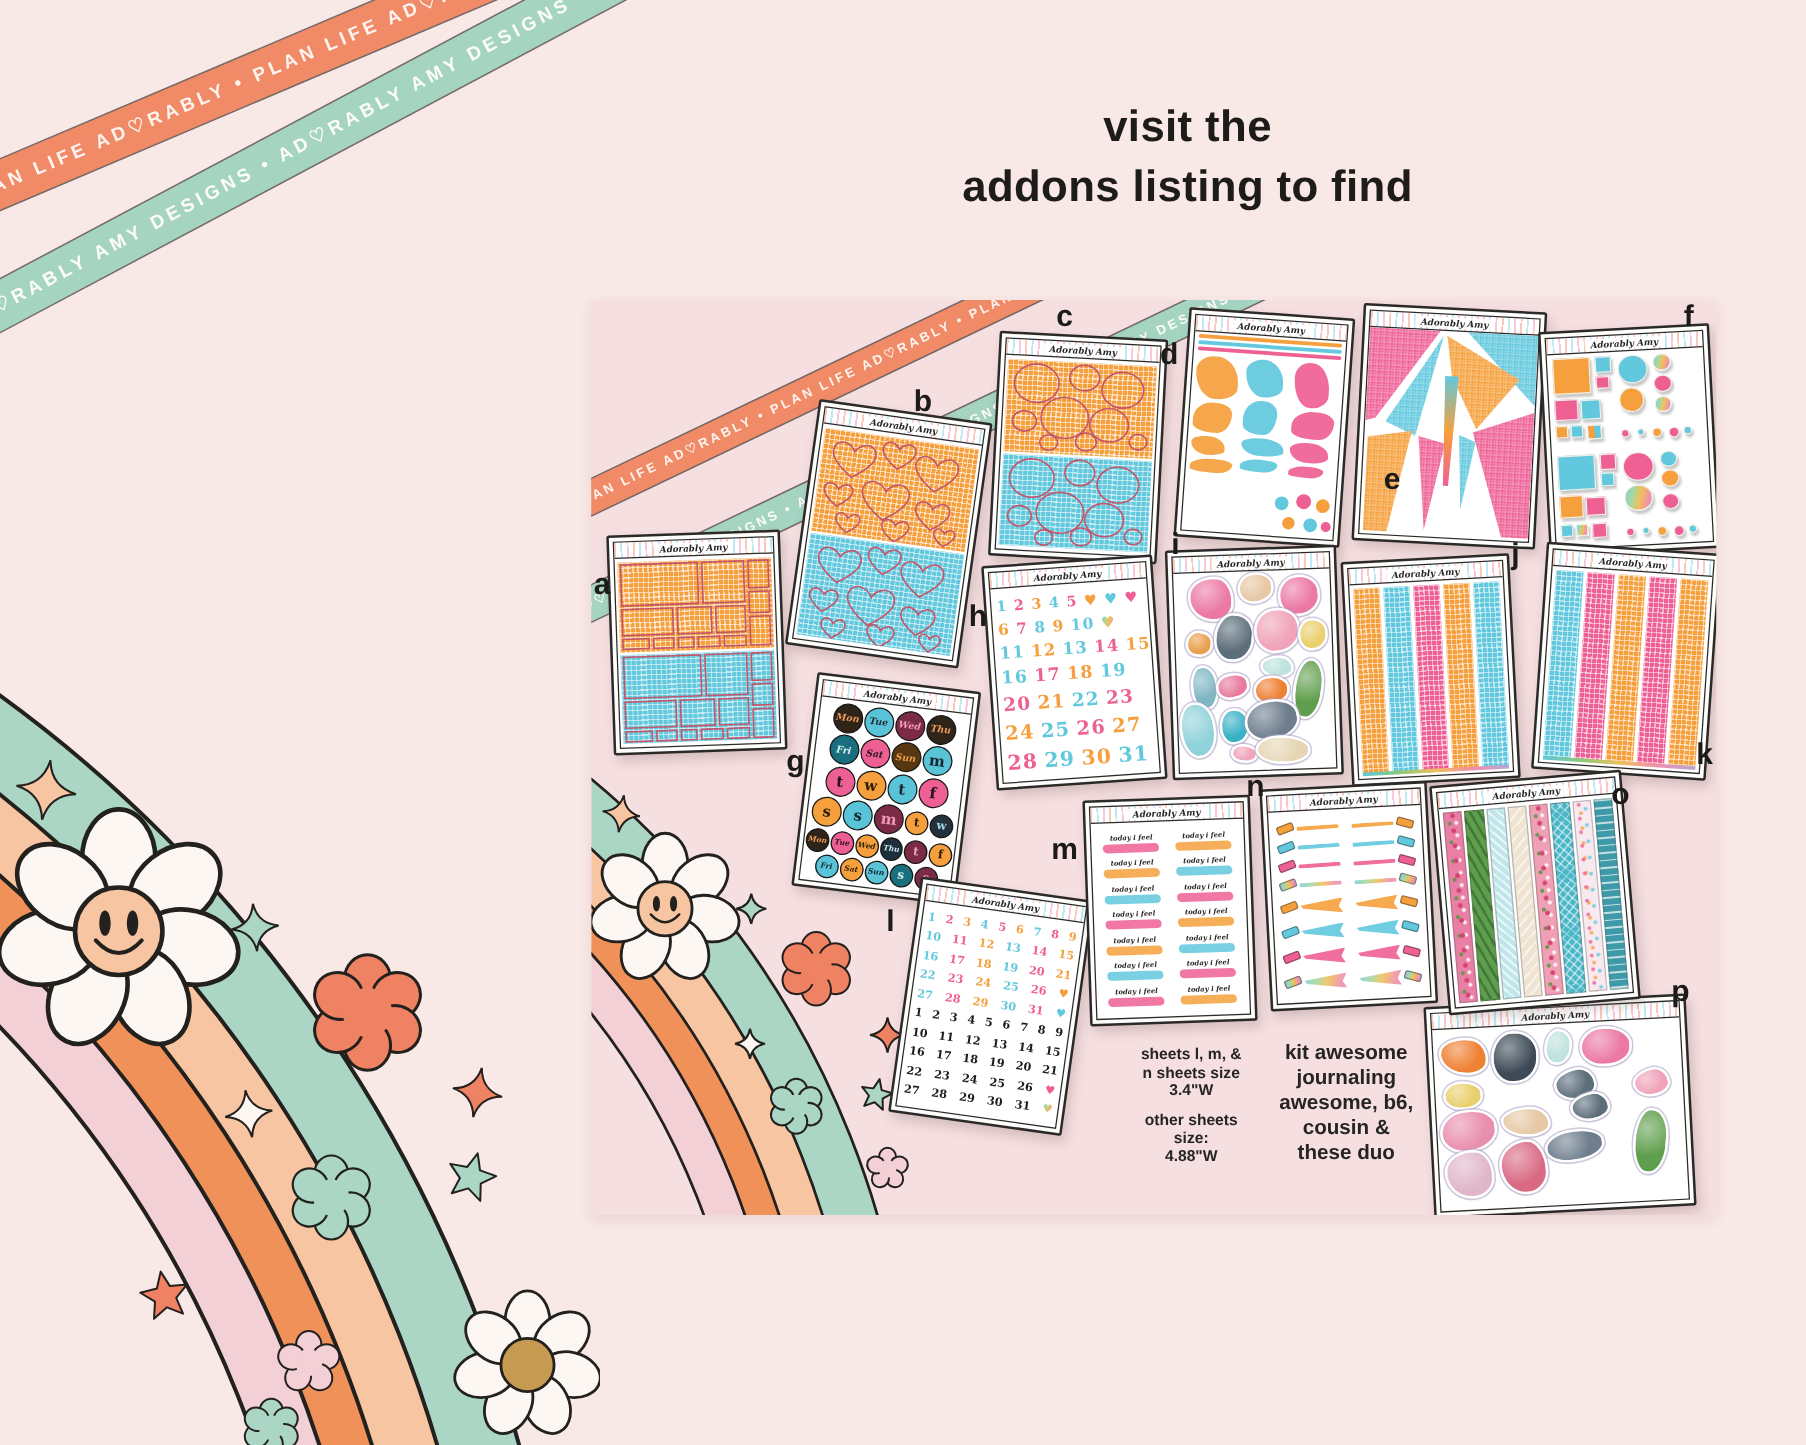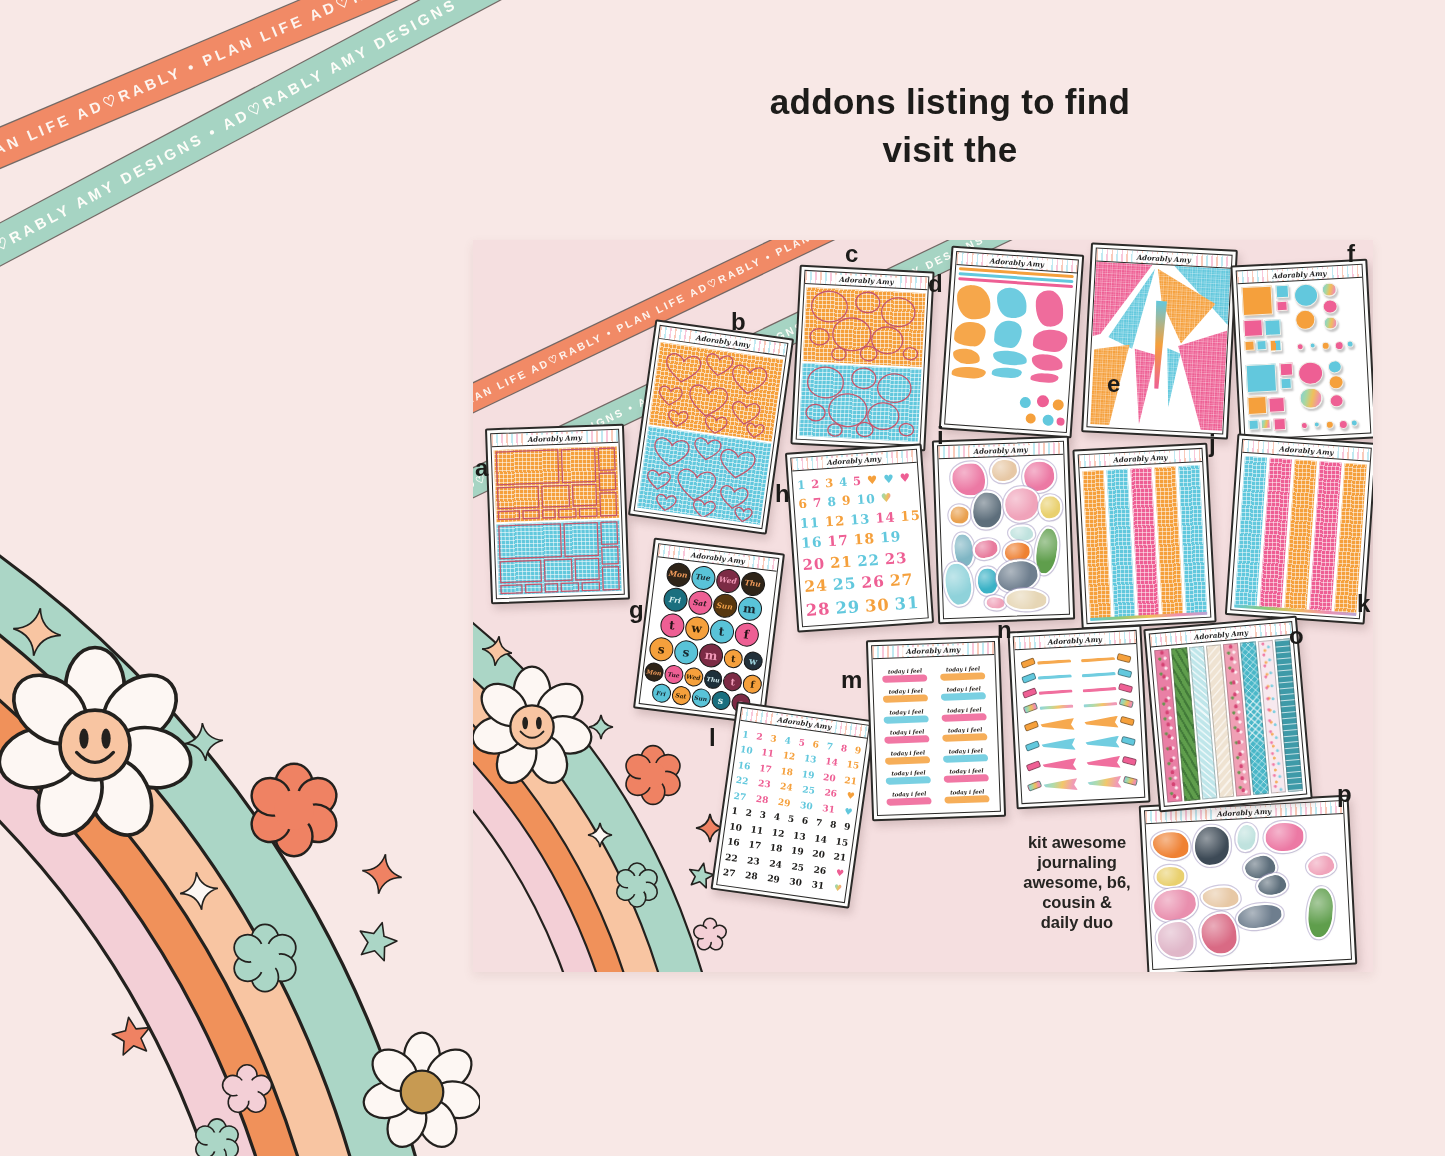--- a/index.html
+++ b/index.html
@@ -216,22 +216,22 @@
         <ellipse cx="0" cy="-34.72" rx="17.92" ry="24.64" fill="#fdf7f3" stroke="#23211e" stroke-width="2.24" transform="rotate(102.85714285714286)"></ellipse>
         <ellipse cx="0" cy="-34.72" rx="17.92" ry="24.64" fill="#fdf7f3" stroke="#23211e" stroke-width="2.24" transform="rotate(154.28571428571428)"></ellipse>
         <ellipse cx="0" cy="-34.72" rx="17.92" ry="24.64" fill="#fdf7f3" stroke="#23211e" stroke-width="2.24" transform="rotate(205.71428571428572)"></ellipse>
         <ellipse cx="0" cy="-34.72" rx="17.92" ry="24.64" fill="#fdf7f3" stroke="#23211e" stroke-width="2.24" transform="rotate(257.14285714285717)"></ellipse>
         <ellipse cx="0" cy="-34.72" rx="17.92" ry="24.64" fill="#fdf7f3" stroke="#23211e" stroke-width="2.24" transform="rotate(308.57142857142856)"></ellipse>
         <circle r="21.28" fill="#c79a52" stroke="#23211e" stroke-width="2.24"></circle>
       </g>
     </svg>
 
   <div class="heading">
+    <div>visit the</div>
     <div>addons listing to find</div>
-    <div>visit the</div>
   </div>
 
   <div class="panel" style="background: rgb(245, 223, 224);">
     <div class="ribbon ribbon-sm ribbon-coral-panel" style="background: rgb(241, 138, 102); color: rgb(253, 244, 239);">PLAN LIFE AD♡RABLY  •  PLAN LIFE AD♡RABLY  •  PLAN LIFE AD♡RABLY  •  PLAN LIFE AD♡RABLY  •  PLAN LIFE AD♡RABLY  •  PLAN LIFE AD♡RABLY</div>
     <div class="ribbon ribbon-sm ribbon-teal-panel" style="background: rgb(166, 212, 195); color: rgb(253, 253, 248);">AD♡RABLY AMY DESIGNS  •  AD♡RABLY AMY DESIGNS  •  AD♡RABLY AMY DESIGNS  •  AD♡RABLY AMY DESIGNS  •  AD♡RABLY AMY DESIGNS  •  AD♡RABLY AMY DESIGNS</div>
 
     <svg class="rainbow rainbow-small" width="260" height="372" viewBox="0 0 260 372">
         <circle cx="-453" cy="570" r="689" fill="none" stroke="#abd6c6" stroke-width="42"></circle>
         <circle cx="-453" cy="570" r="651.5" fill="none" stroke="#f8c5a2" stroke-width="33"></circle>
         <circle cx="-453" cy="570" r="622" fill="none" stroke="#f0915a" stroke-width="26"></circle>
@@ -963,26 +963,35 @@
             <div class="o-strip o-leaves" style="--wc: #5f9e4c;"></div>
             <div class="o-strip o-weave" style="--wc: #bfe6ea;"></div>
             <div class="o-strip o-linen" style="--wc: #efe3d2;"></div>
             <div class="o-strip o-floral" style="--wc: #f0a0b5;"></div>
             <div class="o-strip o-diamond" style="--wc: #49b7c8;"></div>
             <div class="o-strip o-confetti" style="--wc: #f7e9ef;"></div>
             <div class="o-strip o-dashes" style="--wc: #3e9aa8;"></div>
           </div>
         </div>
       </div>
+      <div class="note note-sizes">
+      <div>sheets l, m, &amp;</div>
+      <div>n sheets size</div>
+      <div>3.4"W</div>
+      <div class="note-gap"></div>
+      <div>other sheets</div>
+      <div>size:</div>
+      <div>4.88"W</div>
+    </div>
     <div class="note kit-note">
       <div>kit awesome</div>
       <div>journaling</div>
       <div>awesome, b6,</div>
       <div>cousin &amp;</div>
-      <div>daily duo</div>
+      <div>these duo</div>
     </div>
   <div class="sheet-label" style="left: 2px; top: 216px;">a</div>
       <div class="sheet-label" style="left: 258px; top: 70px;">b</div>
       <div class="sheet-label" style="left: 372px; top: 2px;">c</div>
       <div class="sheet-label" style="left: 455px; top: 32px;">d</div>
       <div class="sheet-label" style="left: 634px; top: 132px;">e</div>
       <div class="sheet-label" style="left: 874px; top: 2px;">f</div>
       <div class="sheet-label" style="left: 156px; top: 358px;">g</div>
       <div class="sheet-label" style="left: 302px; top: 242px;">h</div>
       <div class="sheet-label" style="left: 464px; top: 184px;">i</div>

